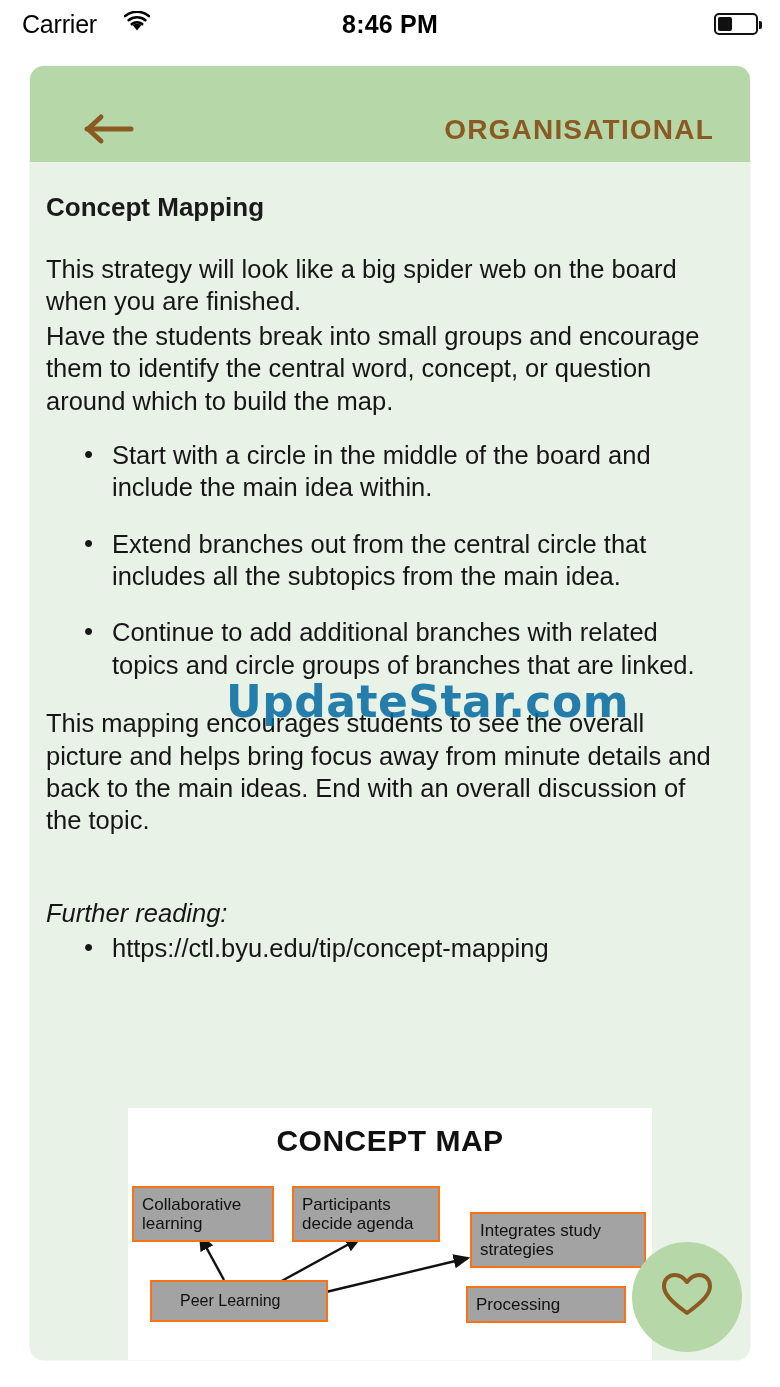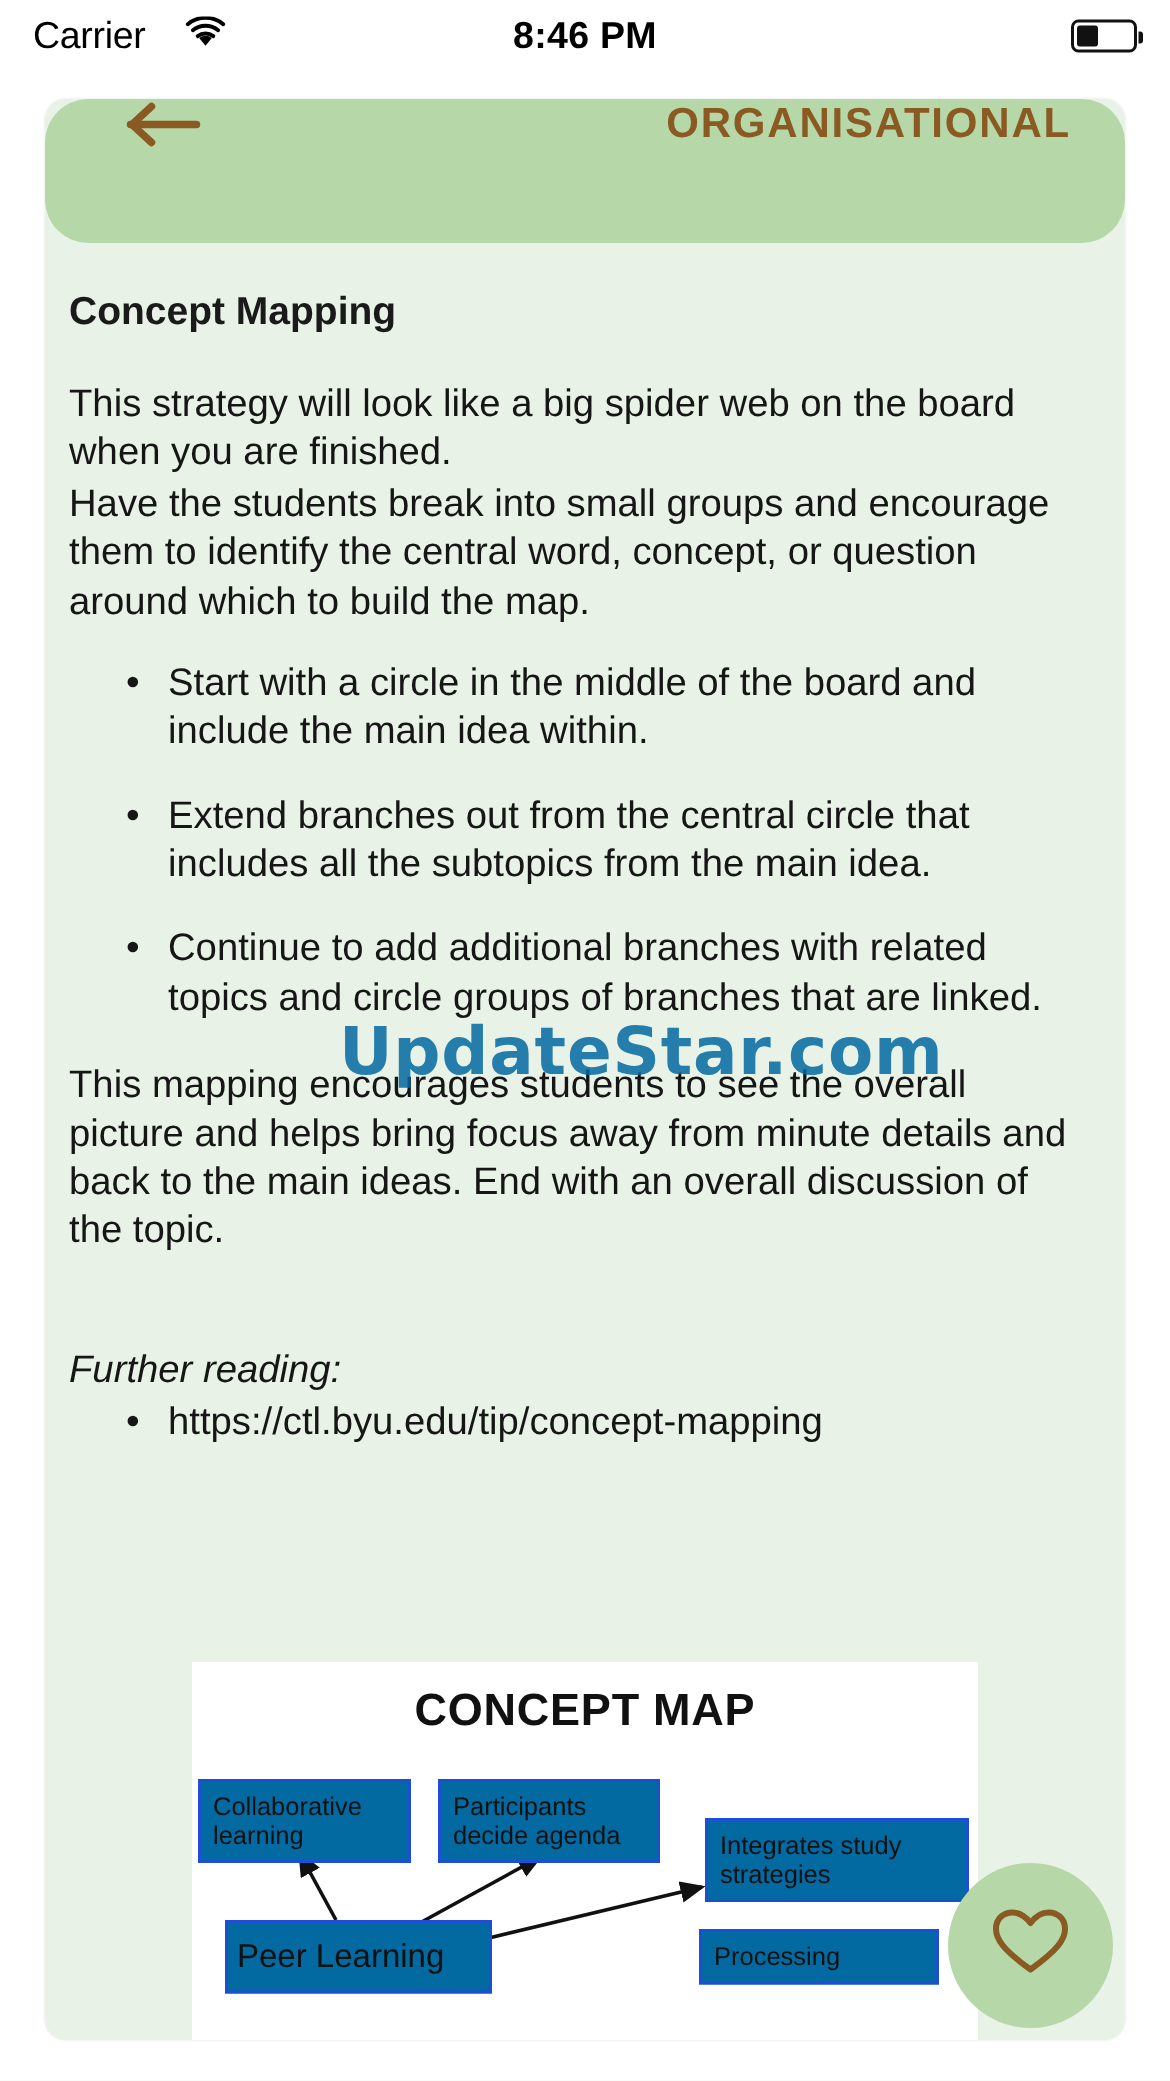--- a/index.html
+++ b/index.html
@@ -81,25 +81,24 @@
     background: #e8f2e6;
     border-radius: 14px;
     overflow: hidden;
     box-shadow: 0 0 0 1px rgba(0,0,0,0.04);
   }
 
   .app-header {
     height: 96px;
     background: #b6d7a8;
     display: flex;
-    align-items: flex-start;
-    padding: 0 36px 0 54px;
-    box-sizing: border-box;
-    position: relative;
-    border-radius: 29px;
+    align-items: flex-end;
+    padding: 0 36px 16px 54px;
+    box-sizing: border-box;
+    position: relative;
   }
   .back-arrow {
     cursor: pointer;
     display: flex;
     align-items: center;
   }
   .header-title {
     position: absolute;
     right: 36px;
     color: #8a5a22;
@@ -204,32 +203,32 @@
   .map-title {
     text-align: center;
     font-size: 30px;
     font-weight: bold;
     color: #111;
     margin-top: 16px;
     letter-spacing: 0.5px;
   }
   .node {
     position: absolute;
-    border: 2px solid #1d4ed8;
-    background: #0369a1;
+    border: 2px solid #f97316;
+    background: #a3a3a3;
     font-size: 17px;
     line-height: 1.12;
     color: #111;
     padding: 7px 8px;
     box-sizing: border-box;
   }
   .node-collab { left: 4px;  top: 78px;  width: 142px; }
   .node-part   { left: 164px;top: 78px;  width: 148px; }
   .node-integ  { left: 342px;top: 104px; width: 176px; }
-  .node-peer   { left: 22px; top: 172px; width: 178px; font-size: 22px; padding: 10px 6px; }
+  .node-peer   { left: 22px; top: 172px; width: 178px; font-size: 16px; padding: 10px 28px; }
   .node-proc   { left: 338px;top: 178px; width: 160px; }
   .map-svg { position: absolute; left: 0; top: 0; }
 
   
   .fab {
     position: absolute;
     right: 8px;
     bottom: 8px;
     width: 110px;
     height: 110px;

